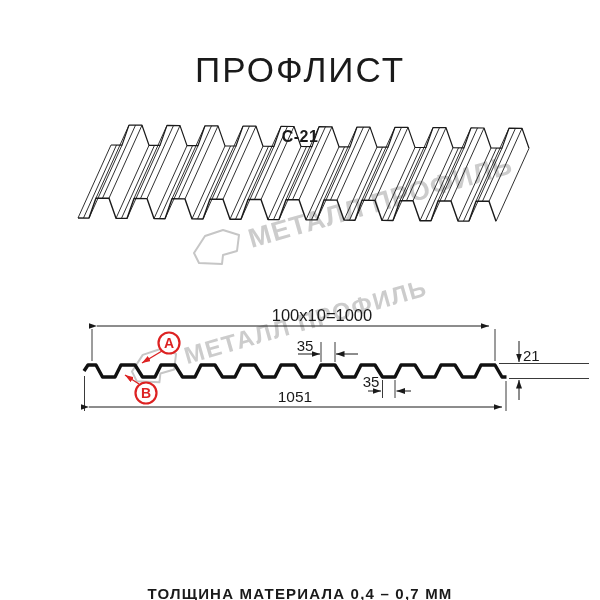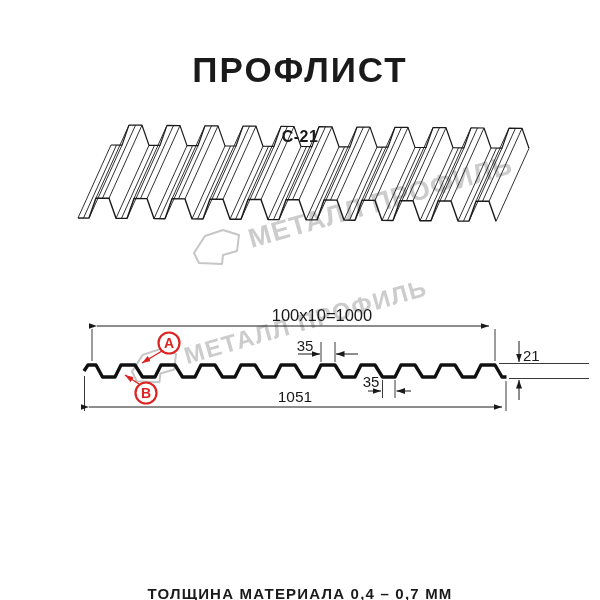--- a/index.html
+++ b/index.html
@@ -4,21 +4,21 @@
 <style>
   :root{
     --ink:#1a1a1a;
     --red:#dd2222;
     --wm:#cccccc;
   }
   html,body{margin:0;padding:0;background:#fff;}
   #page{position:relative;width:600px;height:600px;background:#fff;overflow:hidden;
         font-family:"Liberation Sans", sans-serif;}
   .title{position:absolute;top:50px;left:0;width:600px;text-align:center;
-         font-size:35px;font-weight:700;letter-spacing:2px;color:var(--ink);}
+         font-size:35px;font-weight:400;letter-spacing:2px;color:var(--ink);}
   .subtitle{position:absolute;top:88px;left:0;width:600px;text-align:center;
          font-size:16px;font-weight:600;letter-spacing:.5px;color:var(--ink);}
   .footer-note{position:absolute;top:527px;left:0;width:600px;text-align:center;
          font-size:15px;font-weight:600;letter-spacing:1.2px;color:var(--ink);}
   .wm{position:absolute;color:var(--wm);font-weight:700;white-space:nowrap;
       transform-origin:0 0;z-index:1;}
   .wm1{left:245px;top:225px;font-size:27px;letter-spacing:1px;transform:rotate(-16deg);}
   .wm2{left:181px;top:343px;font-size:24px;letter-spacing:1.5px;transform:rotate(-16deg);}
   #scene{position:absolute;left:0;top:0;z-index:2;}
   .txt{position:relative;z-index:3;}

